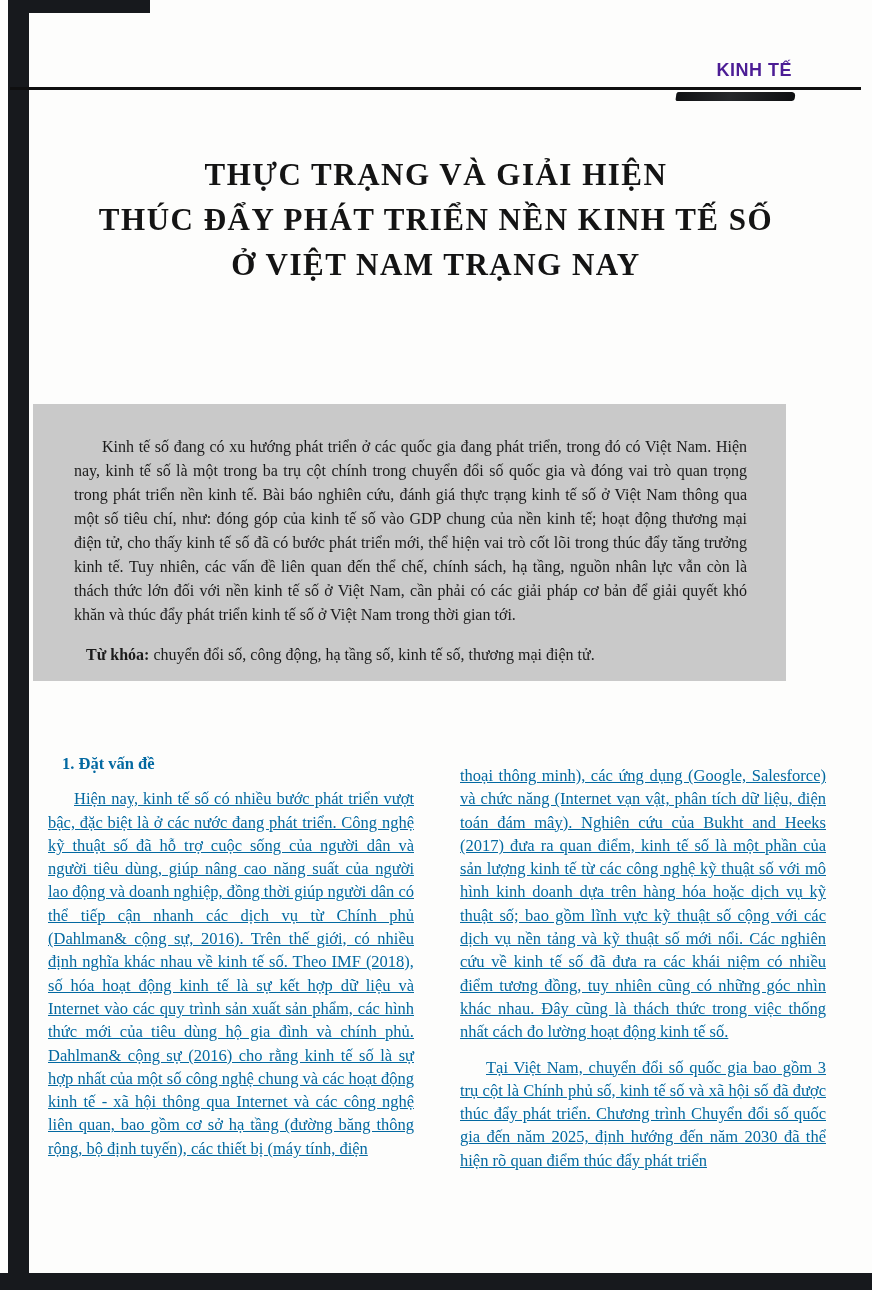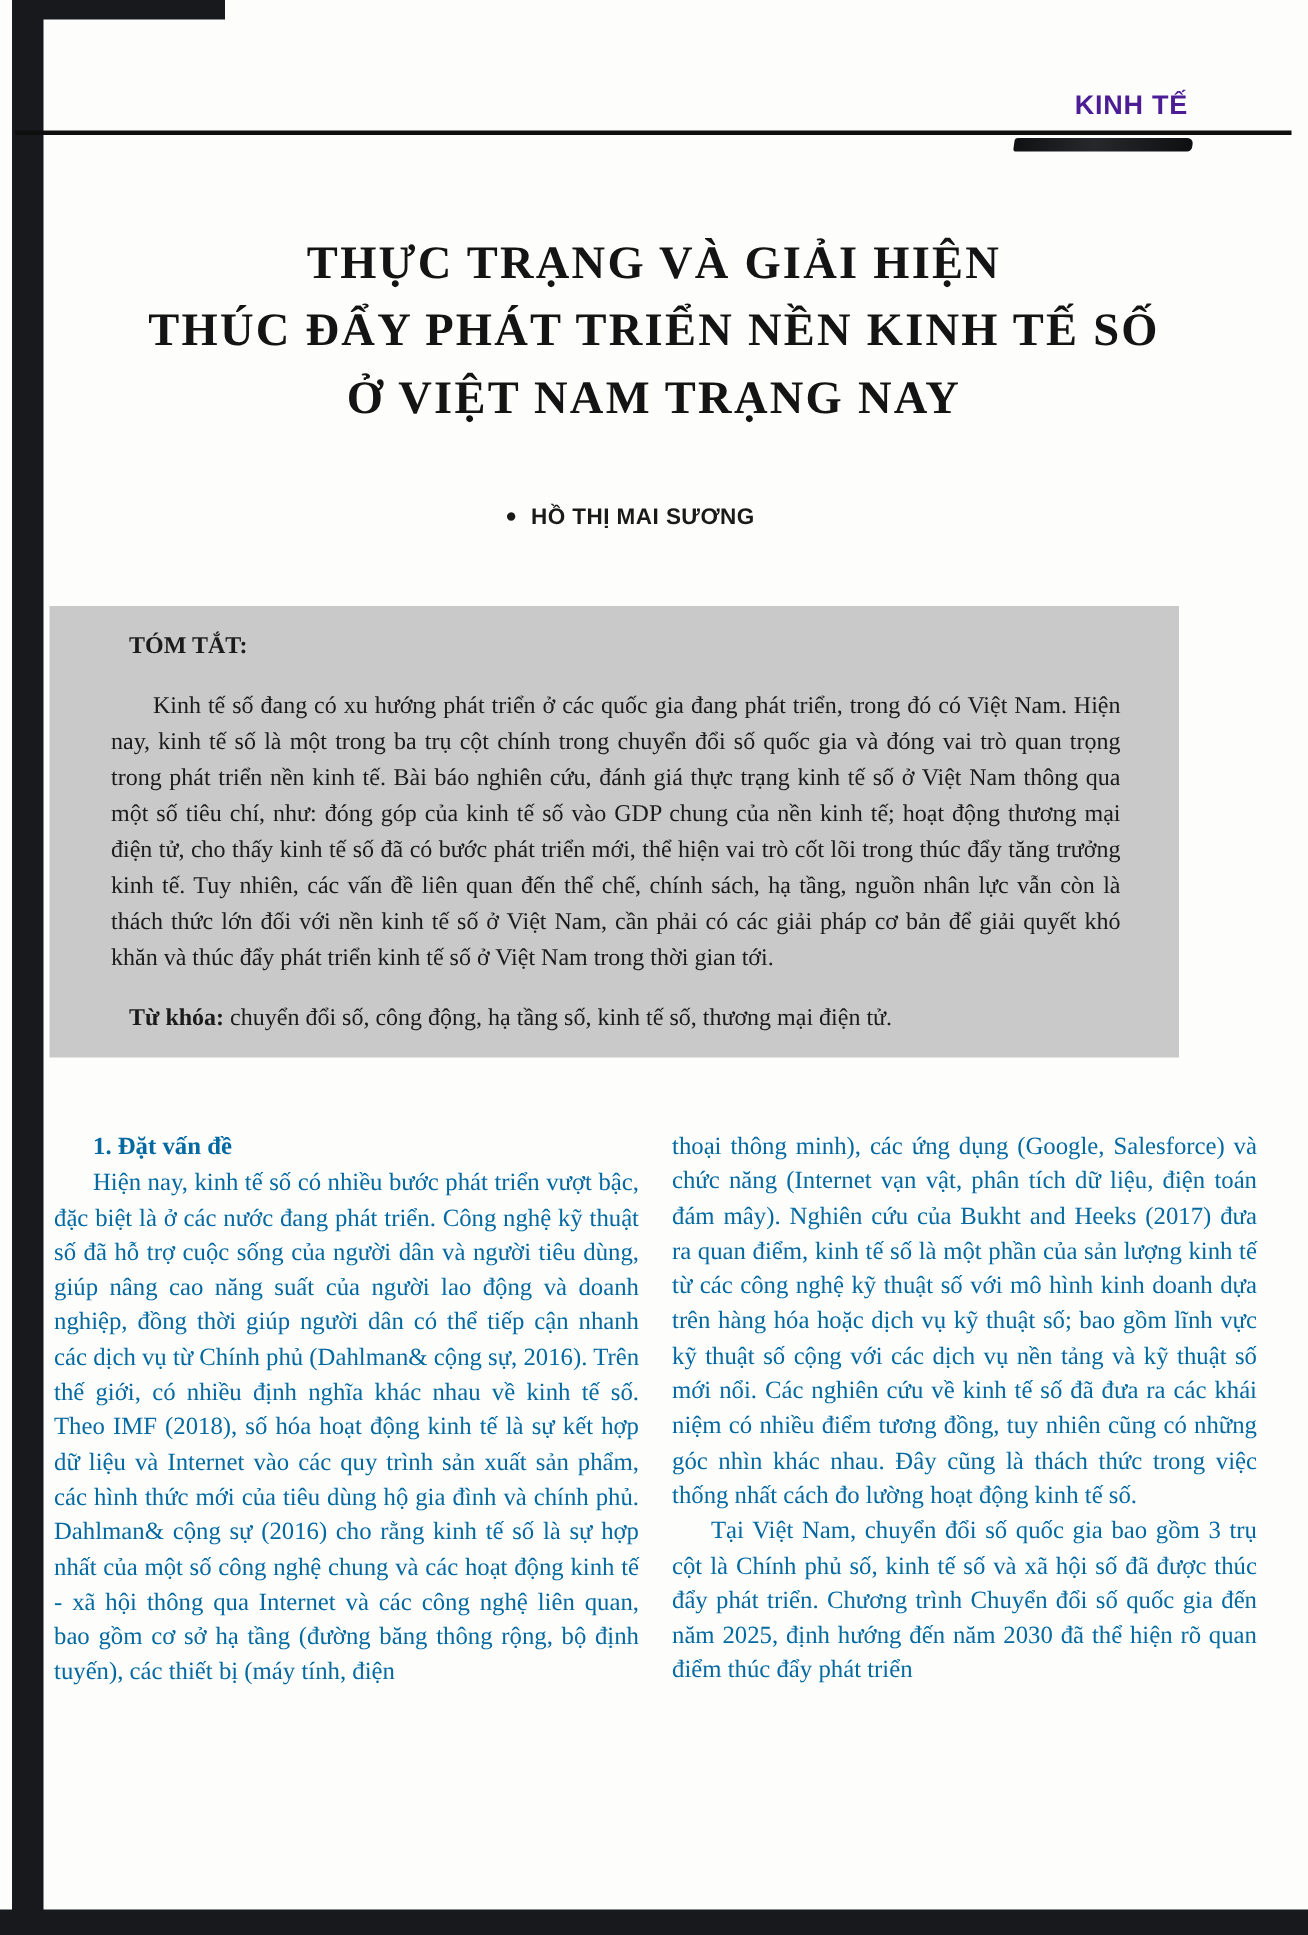--- a/index.html
+++ b/index.html
@@ -82,21 +82,21 @@
     display: flex; gap: 22px;
   }
   .col {
     flex: 1 1 0;
     font-size: 16.5px; line-height: 23.3px;
     text-align: justify; color: #0369a1;
   }
   .section-heading {
     font-weight: bold; text-indent: 26px; margin: 0 0 1px 0;
   }
-  .body-p { margin: 0; text-indent: 26px; }
+  .body-p { margin: 12px; text-indent: 26px; text-decoration: underline; }
   .body-p.continued { text-indent: 0; }
   
   .footer {
     position: absolute; top: 1192px; right: 96px;
     display: flex; align-items: baseline; gap: 22px;
     font-family: "Liberation Sans", sans-serif;
     color: #131313;
   }
   .footer-issue { font-weight: bold; font-size: 17px; }
   .footer-page { font-weight: bold; font-size: 21px; }
@@ -112,26 +112,22 @@
   <div class="section-label">KINH TẾ</div>
   <div class="header-rule"></div>
   <div class="ink-smudge"></div>
 
   <div class="title-block">
     <div class="title-line">THỰC TRẠNG VÀ GIẢI HIỆN</div>
     <div class="title-line">THÚC ĐẨY PHÁT TRIỂN NỀN KINH TẾ SỐ</div>
     <div class="title-line">Ở VIỆT NAM TRẠNG NAY</div>
   </div>
 
-  <div class="author-line">
-    <span class="author-bullet">●</span><span>HỒ THỊ MAI SƯƠNG</span>
-  </div>
 
   <div class="abstract-box">
-    <div class="abstract-heading">TÓM TẮT:</div>
     <p class="abstract-body">Kinh tế số đang có xu hướng phát triển ở các quốc gia đang phát triển, trong đó có Việt Nam. Hiện nay, kinh tế số là một trong ba trụ cột chính trong chuyển đổi số quốc gia và đóng vai trò quan trọng trong phát triển nền kinh tế. Bài báo nghiên cứu, đánh giá thực trạng kinh tế số ở Việt Nam thông qua một số tiêu chí, như: đóng góp của kinh tế số vào GDP chung của nền kinh tế; hoạt động thương mại điện tử, cho thấy kinh tế số đã có bước phát triển mới, thể hiện vai trò cốt lõi trong thúc đẩy tăng trưởng kinh tế. Tuy nhiên, các vấn đề liên quan đến thể chế, chính sách, hạ tầng, nguồn nhân lực vẫn còn là thách thức lớn đối với nền kinh tế số ở Việt Nam, cần phải có các giải pháp cơ bản để giải quyết khó khăn và thúc đẩy phát triển kinh tế số ở Việt Nam trong thời gian tới.</p>
     <p class="keywords-line"><span class="keywords-label">Từ khóa:</span><span> chuyển đổi số, công động, hạ tầng số, kinh tế số, thương mại điện tử.</span></p>
   </div>
 
   <div class="columns">
     <div class="col">
       <p class="section-heading">1. Đặt vấn đề</p>
       <p class="body-p">Hiện nay, kinh tế số có nhiều bước phát triển vượt bậc, đặc biệt là ở các nước đang phát triển. Công nghệ kỹ thuật số đã hỗ trợ cuộc sống của người dân và người tiêu dùng, giúp nâng cao năng suất của người lao động và doanh nghiệp, đồng thời giúp người dân có thể tiếp cận nhanh các dịch vụ từ Chính phủ (Dahlman&amp; cộng sự, 2016). Trên thế giới, có nhiều định nghĩa khác nhau về kinh tế số. Theo IMF (2018), số hóa hoạt động kinh tế là sự kết hợp dữ liệu và Internet vào các quy trình sản xuất sản phẩm, các hình thức mới của tiêu dùng hộ gia đình và chính phủ. Dahlman&amp; cộng sự (2016) cho rằng kinh tế số là sự hợp nhất của một số công nghệ chung và các hoạt động kinh tế - xã hội thông qua Internet và các công nghệ liên quan, bao gồm cơ sở hạ tầng (đường băng thông rộng, bộ định tuyến), các thiết bị (máy tính, điện</p>
     </div>
     <div class="col">

